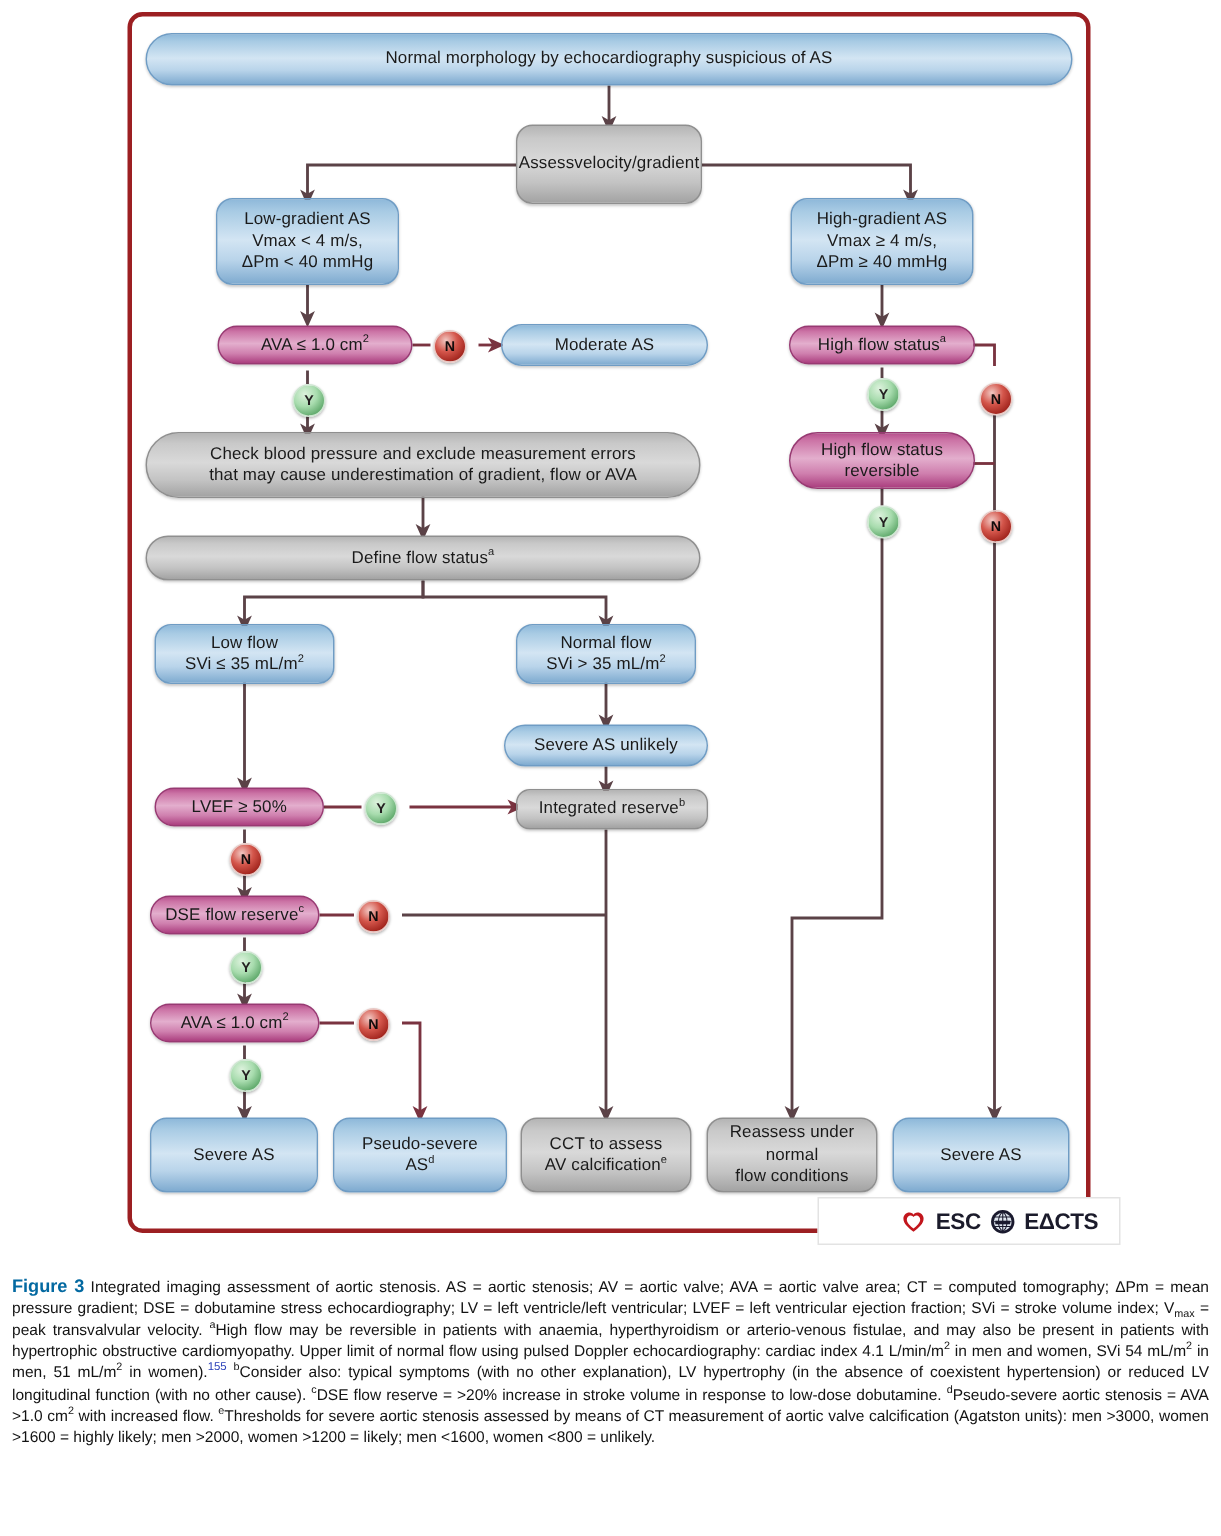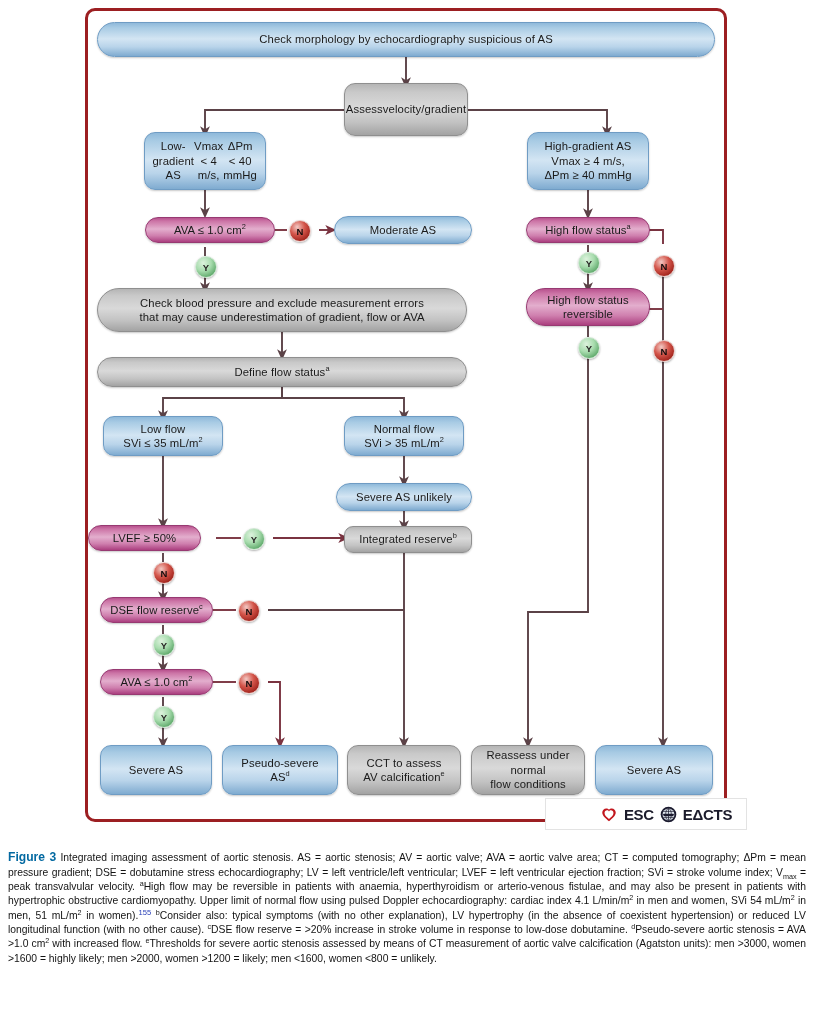--- a/index.html
+++ b/index.html
@@ -138,29 +138,29 @@
       <path d="M663,276 L663,743" marker-end="url(#ah)"></path>
 
       <path d="M648,309 L663,309" stroke="#7a3340"></path>
 
       <path d="M588,325 L588,337"></path>
       <path d="M588,357 L588,612 L528,612 L528,743" marker-end="url(#ah)"></path>
     </g>
   </svg>
 
   <div class="node blue" style="left:97px;top:22px;width:618px;height:35px;">
-    <span>Check morphology by echocardiography suspicious of AS</span>
+    <span>Normal morphology by echocardiography suspicious of AS</span>
   </div>
 
   <div class="node grey" style="left:344px;top:83px;width:124px;height:53px;flex-direction:row;border-radius:11px;">
     <span>Assess</span>
     <span>velocity/gradient</span>
   </div>
 
-  <div class="node blue" style="left:144px;top:132px;width:122px;height:58px;flex-direction:row;border-radius:11px;justify-content:flex-end;">
+  <div class="node blue" style="left:144px;top:132px;width:122px;height:58px;flex-direction:column;border-radius:11px;">
     <span>Low-gradient AS</span>
     <span>Vmax &lt; 4 m/s,</span>
     <span>ΔPm &lt; 40 mmHg</span>
   </div>
 
   <div class="node blue" style="left:527px;top:132px;width:122px;height:58px;flex-direction:column;border-radius:11px;">
     <span>High-gradient AS</span>
     <span>Vmax ≥ 4 m/s,</span>
     <span>ΔPm ≥ 40 mmHg</span>
   </div>
@@ -198,21 +198,21 @@
 
   <div class="node blue" style="left:344px;top:416px;width:120px;height:40px;flex-direction:column;border-radius:11px;">
     <span>Normal flow</span>
     <span><span>SVi &gt; 35 mL/m</span><sup>2</sup></span>
   </div>
 
   <div class="node blue" style="left:336px;top:483px;width:136px;height:28px;">
     <span>Severe AS unlikely</span>
   </div>
 
-  <div class="node pink" style="left:88px;top:525px;width:113px;height:26px;">
+  <div class="node pink" style="left:103px;top:525px;width:113px;height:26px;">
     <span>LVEF ≥ 50%</span>
   </div>
 
   <div class="node grey" style="left:344px;top:526px;width:128px;height:27px;border-radius:9px;">
     <span><span>Integrated reserve</span><sup>b</sup></span>
   </div>
 
   <div class="node pink" style="left:100px;top:597px;width:113px;height:26px;">
     <span><span>DSE flow reserve</span><sup>c</sup></span>
   </div>

